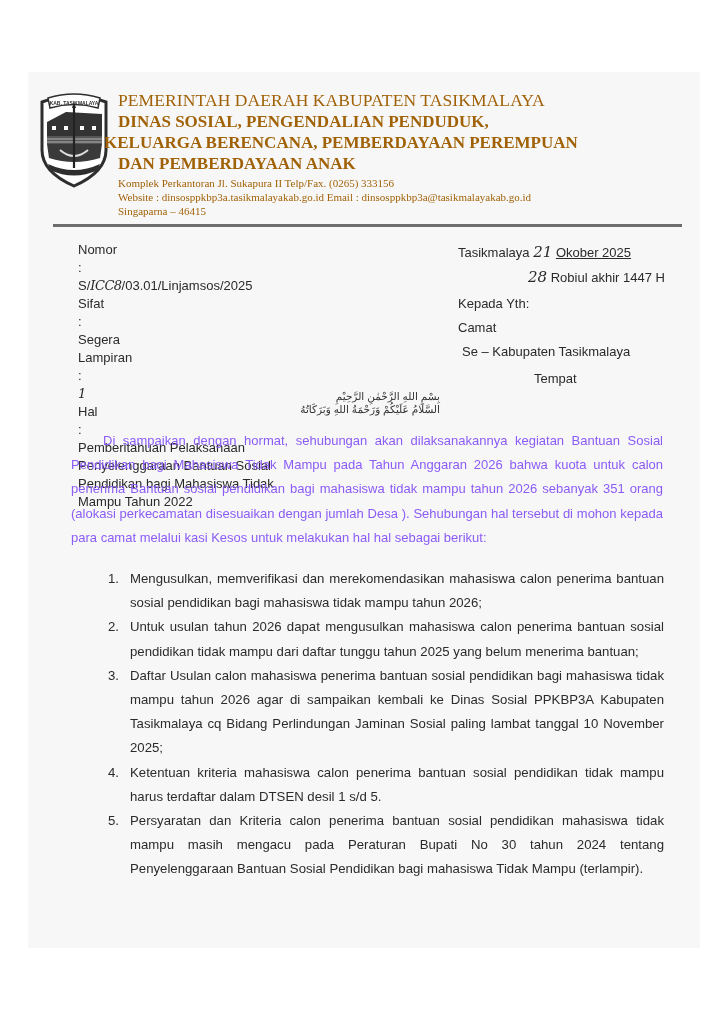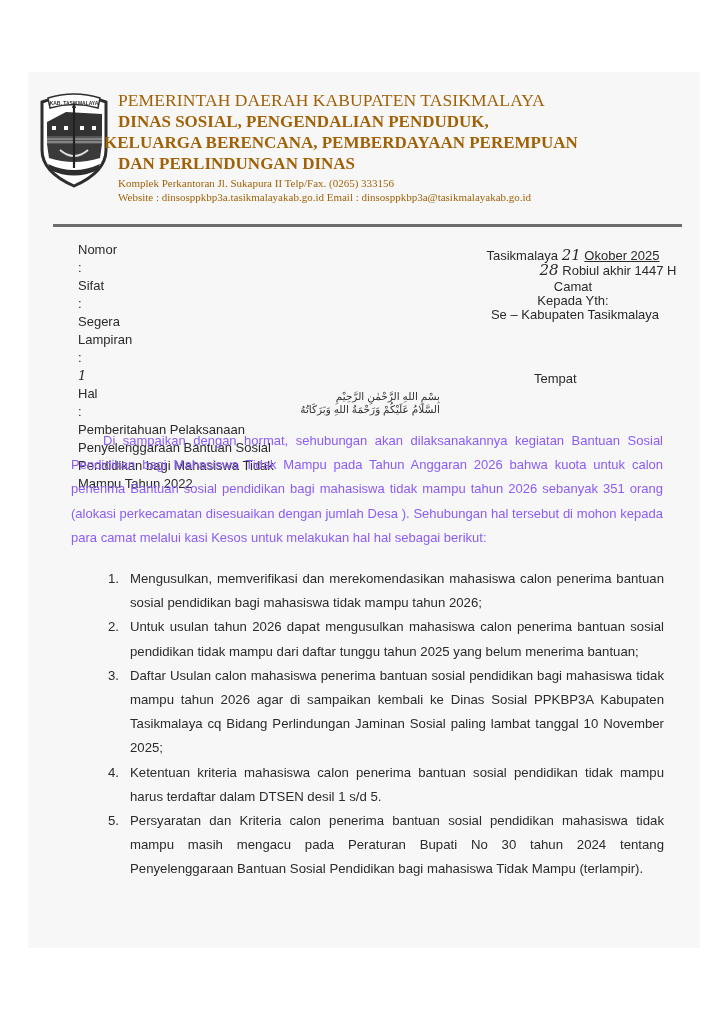--- a/index.html
+++ b/index.html
@@ -32,21 +32,21 @@
 
   
   .meta { position: absolute; left: 78px; top: 241px; font-size: 13px; line-height: 18px; }
   .meta-row { display: flex; flex-direction: column; }
   .meta-label { width: 85px; }
   .meta-colon { width: 15px; }
   .meta-value { width: 268px; }
   .hand { font-family: "DejaVu Serif", serif; font-style: italic; }
   .num-unclear { letter-spacing: -0.5px; }
 
-  .right-col { position: absolute; left: 458px; top: 248px; font-size: 13px; line-height: 14px; width: 230px; text-align: center; }
+  .right-col { position: absolute; left: 458px; top: 240px; font-size: 13px; line-height: 24px; width: 230px; }
   .date-line { white-space: nowrap; }
   .date-line .underline { text-decoration: underline; }
   .hijri { white-space: nowrap; padding-left: 70px; }
   .hijri .day { font-size: 15px; }
   .to-block { margin-top: 2px; }
   .to-block .indent { padding-left: 4px; }
   .di { margin-left: -4px; }
   .tempat { position: absolute; left: 534px; top: 371px; font-size: 13px; }
 
   
@@ -89,31 +89,33 @@
   <path d="M24 62 Q38 74 52 62" fill="none" stroke="#ddd" stroke-width="2"></path>
   <line x1="38" y1="18" x2="38" y2="80" stroke="#222" stroke-width="2.2"></line>
   <path d="M36 20 L38 14 L40 20 Z" fill="#222"></path>
   <path d="M12 76 Q38 88 64 76 L62 82 Q38 93 14 82 Z" fill="#2e2e2e"></path>
 </svg>
 
 <div class="kop">
   <div class="l1">PEMERINTAH DAERAH KABUPATEN TASIKMALAYA</div>
   <div class="l2">DINAS SOSIAL, PENGENDALIAN PENDUDUK,</div>
   <div class="l3">KELUARGA BERENCANA, PEMBERDAYAAN PEREMPUAN</div>
-  <div class="l4">DAN PERLINDUNGAN DINAS</div>
+  <div class="l4">DAN PEMBERDAYAAN ANAK</div>
   <div class="addr first">Komplek Perkantoran Jl. Sukapura II Telp/Fax. (0265) 333156</div>
   <div class="addr">Website : dinsosppkbp3a.tasikmalayakab.go.id Email : dinsosppkbp3a@tasikmalayakab.go.id</div>
+  <div class="addr">Singaparna – 46415</div>
 </div>
 
 <div class="rule"></div>
 
 <div class="meta">
   <div class="meta-row">
     <span class="meta-label">Nomor</span>
     <span class="meta-colon">:</span>
+    <span class="meta-value"><span>S/</span><span class="hand num-unclear">ICC8</span><span>/03.01/Linjamsos/2025</span></span>
   </div>
   <div class="meta-row">
     <span class="meta-label">Sifat</span>
     <span class="meta-colon">:</span>
     <span class="meta-value">Segera</span>
   </div>
   <div class="meta-row">
     <span class="meta-label">Lampiran</span>
     <span class="meta-colon">:</span>
     <span class="meta-value hand">1</span>
@@ -129,22 +131,22 @@
   <div class="date-line">
     <span>Tasikmalaya</span>
     <span class="hand" style="font-size:15px">21</span>
     <span class="underline">Okober 2025</span>
   </div>
   <div class="hijri">
     <span class="hand day">28</span>
     <span>Robiul akhir 1447 H</span>
   </div>
   <div class="to-block">
+    <div>Kepada Yth:</div>
     <div>Camat</div>
-    <div>Kepada Yth:</div>
     <div class="indent">Se – Kabupaten Tasikmalaya</div>
   </div>
 </div>
 <div class="tempat">Tempat</div>
 
 <div class="arabic">
   <div>بِسْمِ اللهِ الرَّحْمٰنِ الرَّحِيْمِ</div>
   <div>السَّلَامُ عَلَيْكُمْ وَرَحْمَةُ اللهِ وَبَرَكَاتُهُ</div>
 </div>
 

